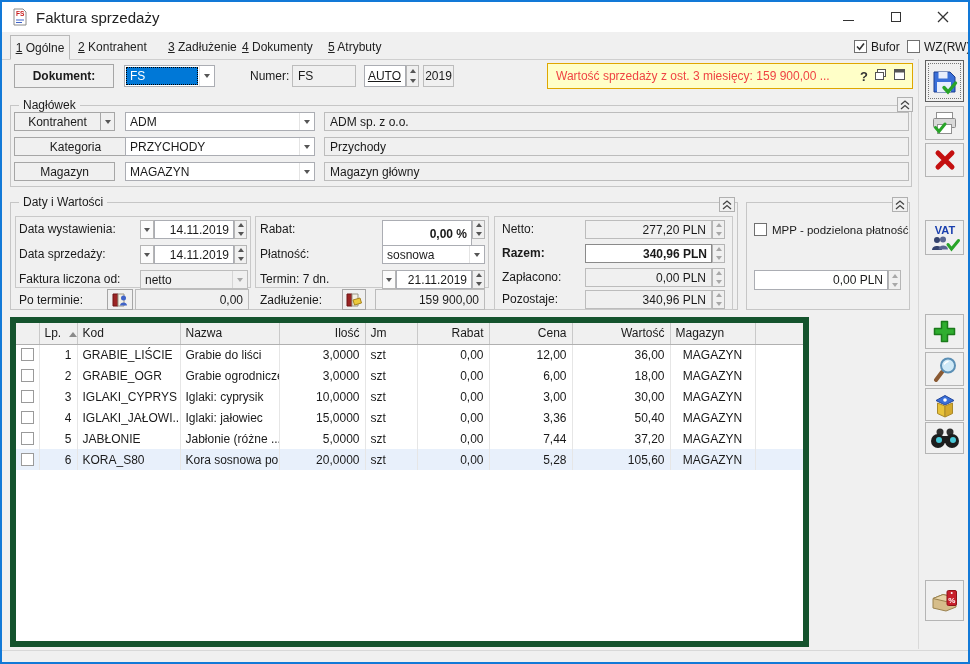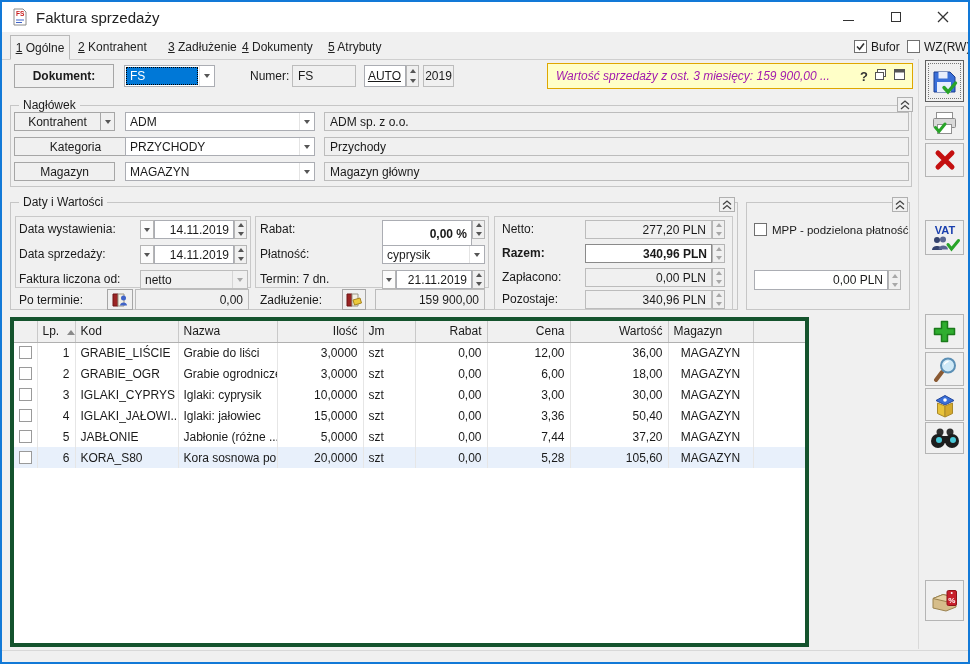--- a/index.html
+++ b/index.html
@@ -46,28 +46,28 @@
   
   .dropbtn{position:absolute;background:#fbfbfb;border:1px solid #b5b5b5;display:flex;align-items:center;justify-content:center;}
   
   .gb{position:absolute;border:1px solid #c6c6c6;}
   .gb-leg{position:absolute;top:-8px;left:8px;background:#f0f0f0;padding:0 4px;white-space:nowrap;}
   .panel{position:absolute;border:1px solid #c9c9c9;}
   .chev{position:absolute;width:16px;height:15px;background:#f0f0f0;border:1px solid #b0b0b0;display:flex;align-items:center;justify-content:center;z-index:4;}
   .iconbtn{position:absolute;background:#f0f0f0;border:1px solid #a6a6a6;display:flex;align-items:center;justify-content:center;}
   
   .banner{position:absolute;left:545px;top:61px;width:366px;height:26px;background:#ffffc8;border:1px solid #dfa700;display:flex;align-items:center;padding:0 6px 0 8px;}
-  .banner-txt{flex:1;font-style:italic;color:#a21caf;overflow:hidden;white-space:nowrap;font-size:12px;}
+  .banner-txt{flex:1;color:#ef4444;overflow:hidden;white-space:nowrap;font-size:12px;}
   .banner-help{font-weight:bold;font-size:13px;color:#333;margin:0 6px;}
   
   .tool{position:absolute;left:923px;width:39px;background:#f0f0f0;border:1px solid #b5b5b5;display:flex;align-items:center;justify-content:center;}
   .tool--focus{border:1px solid #5f5f5f;outline:1px dotted #777;outline-offset:-4px;}
   .vsep{position:absolute;left:916px;top:57px;width:1px;height:590px;background:#d9d9d9;}
   
-  .grid-wrap{position:absolute;left:8px;top:315px;width:799px;height:330px;background:#fff;border:4px solid #14532d;overflow:hidden;}
+  .grid-wrap{position:absolute;left:8px;top:315px;width:799px;height:330px;background:#fff;border:6px solid #14532d;overflow:hidden;}
   table.grid{border-collapse:collapse;table-layout:fixed;width:903px;font-size:12px;}
   table.grid th{height:21px;background:#f0f0f0;font-weight:normal;border-right:1px solid #c9c9c9;border-bottom:1px solid #b0b0b0;padding:0 5px;text-align:left;white-space:nowrap;overflow:hidden;}
   table.grid td{height:21px;border-right:1px solid #e6e6e6;padding:0 5px;white-space:nowrap;overflow:hidden;}
   table.grid .r{text-align:right;}
   table.grid .c{text-align:center;}
   tr.sel td{background:#e8f0fb;}
   .sort-asc{display:inline-block;width:0;height:0;border-left:4px solid transparent;border-right:4px solid transparent;border-bottom:5px solid #8a8a8a;margin-left:8px;}
   .statusbar{position:absolute;left:0;top:648px;width:966px;height:12px;background:#f0f0f0;border-top:1px solid #d8d8d8;}
 </style>
 </head>
@@ -291,21 +291,21 @@
     <div class="sp">
         <i class="tu"></i>
       </div>
     <div class="sp">
         <i class="td"></i>
       </div>
   </div>
 
   <span class="lbl" style="left:258px;top:243px;">Płatność:</span>
   <div class="combo" style="left:380px;top:243px;width:103px;height:19px;">
-    <span class="combo-txt">cyprysik</span>
+    <span class="combo-txt">sosnowa</span>
     <span class="carrow">
         <i class="td"></i>
       </span>
   </div>
 
   <span class="lbl" style="left:258px;top:268px;">Termin: 7 dn.</span>
   <div class="dropbtn" style="left:380px;top:268px;width:14px;height:19px;">
       <i class="td"></i>
     </div>
   <div class="inp jr" style="left:394px;top:268px;width:76px;height:19px;">

